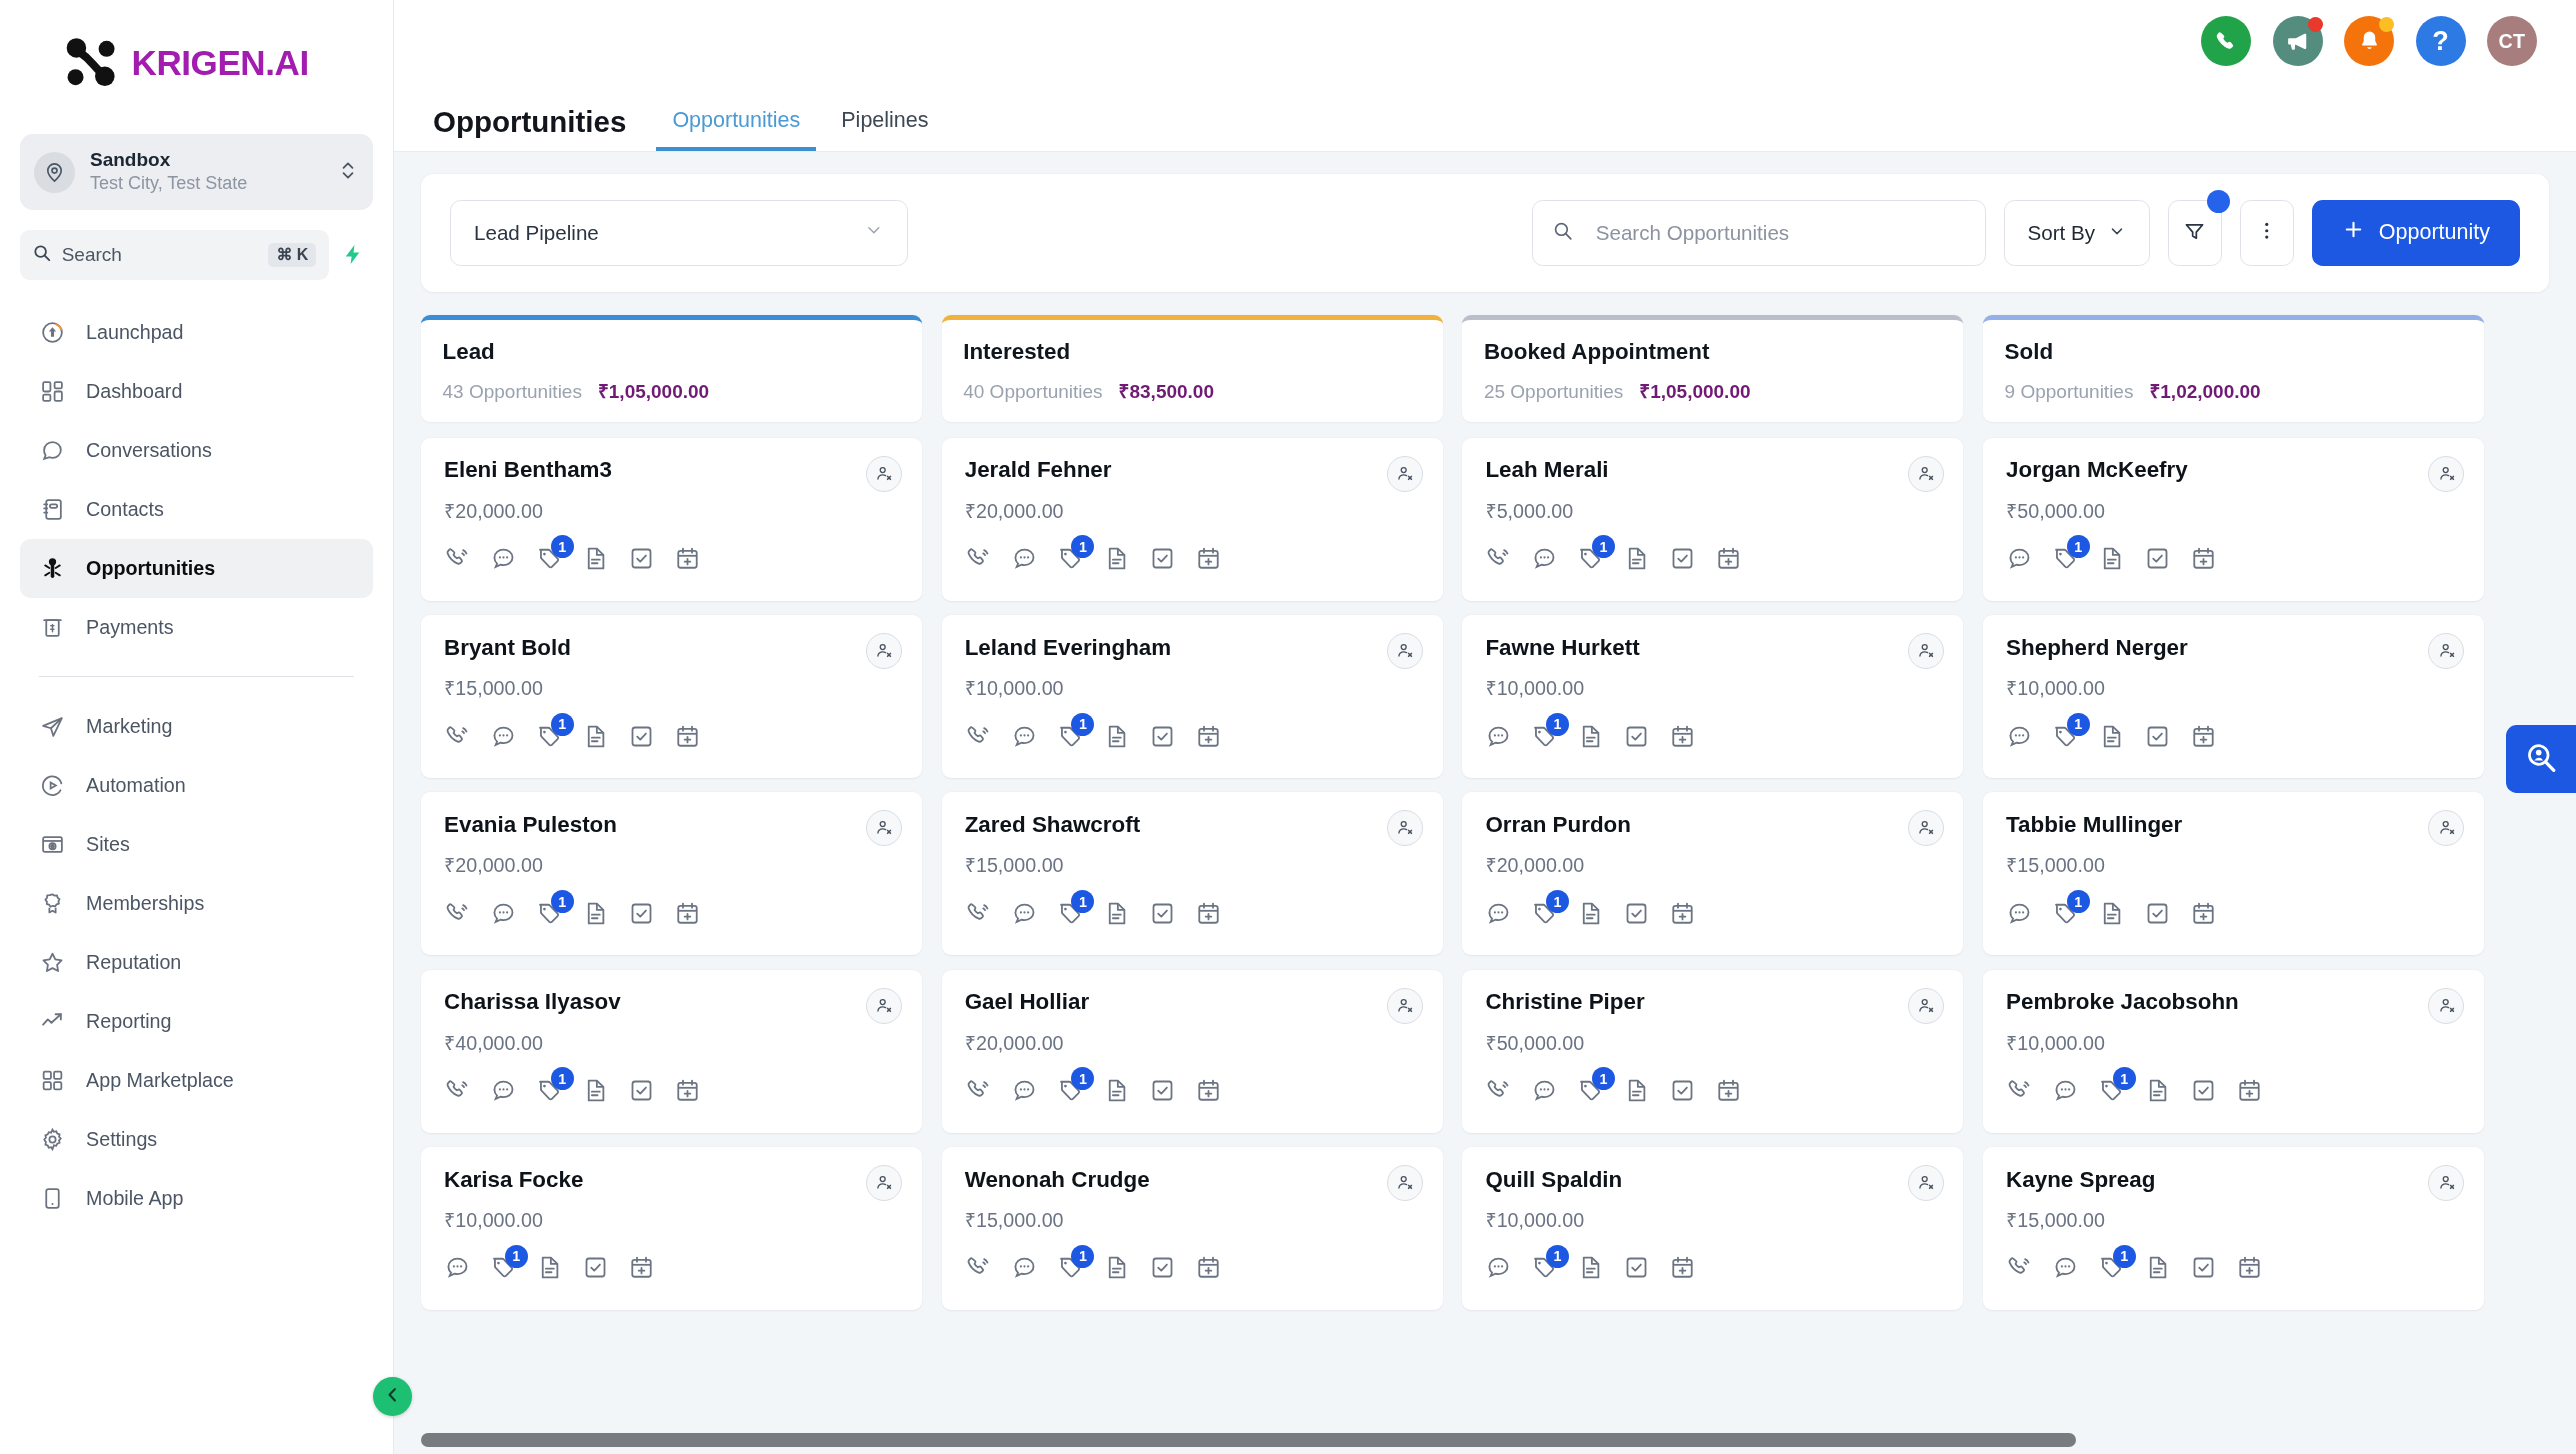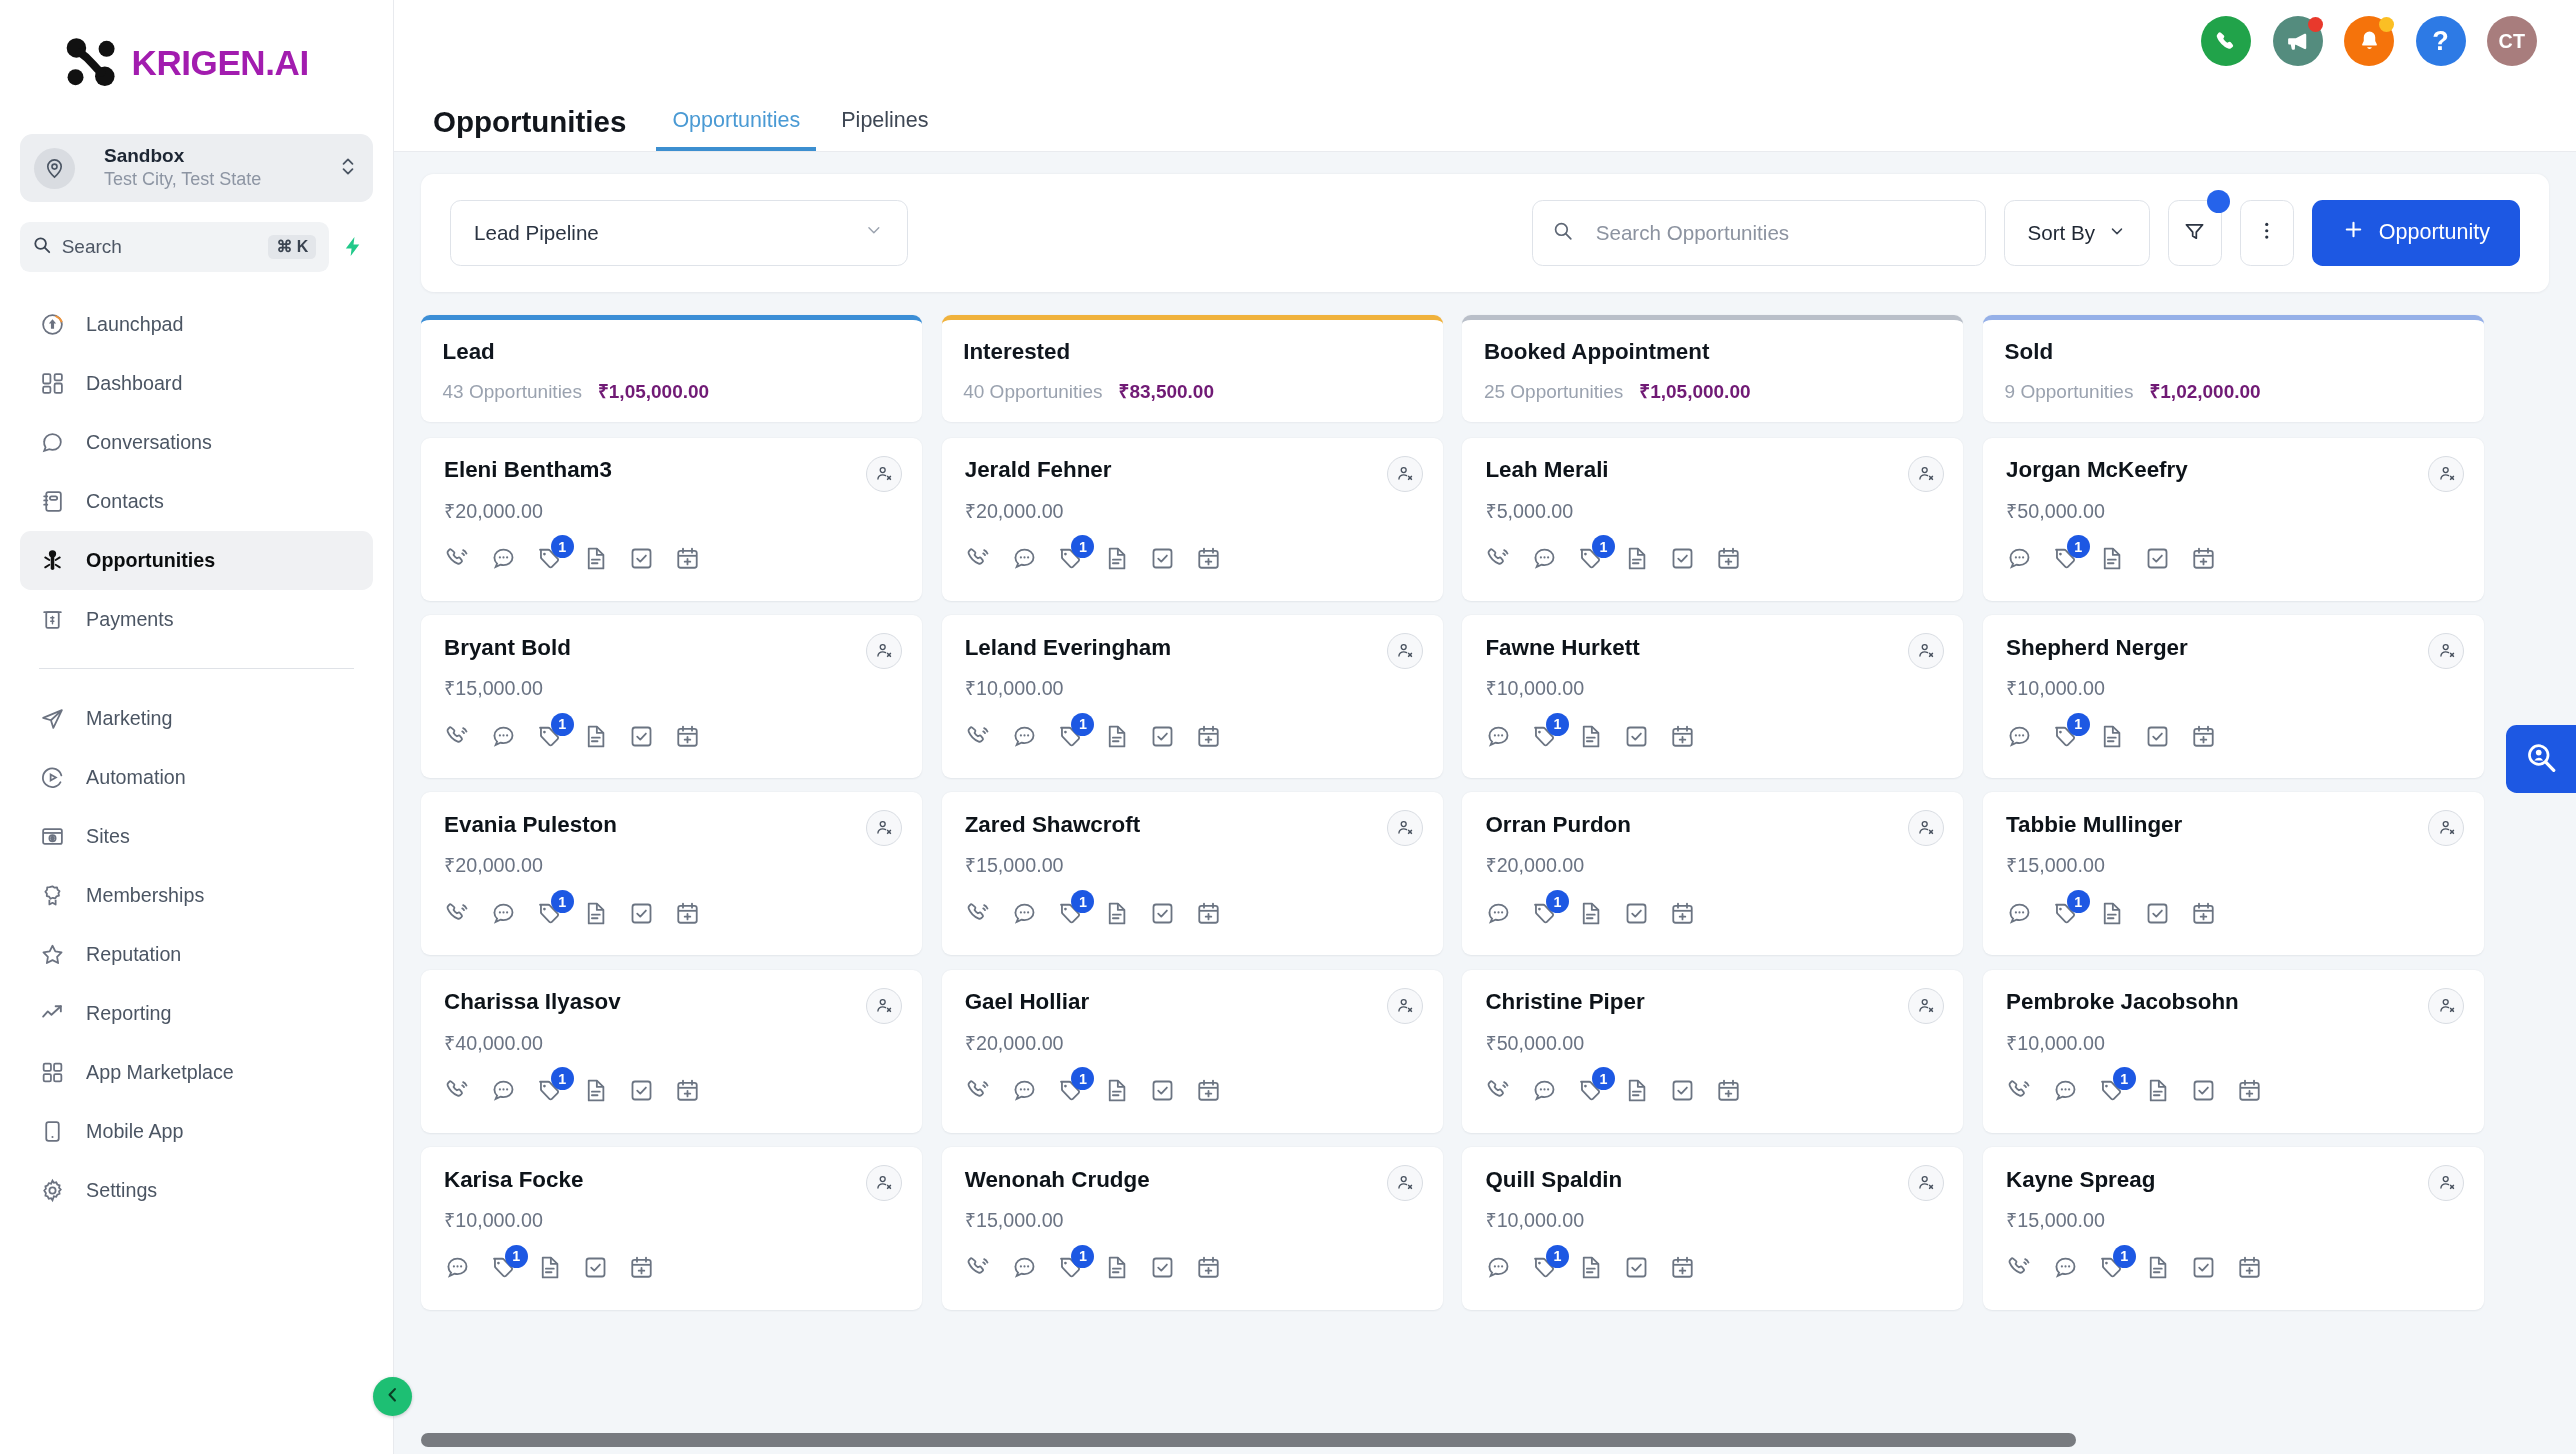--- a/index.html
+++ b/index.html
@@ -26,22 +26,22 @@
   }
   .logo-mark { width: 55px; height: 54px; flex-shrink: 0; }
   .logo-text {
     font-size: 35px; font-weight: 700; letter-spacing: -0.4px;
     color: #a21caf;
   }
 
   .loc-card {
     margin: 9px 19.7px 0 19.7px;
     background: #eceef1; border-radius: 12.5px;
-    height: 68px; display: flex; align-items: center;
-    padding: 0 14.3px; gap: 29px; cursor: pointer;
+    height: 76px; display: flex; align-items: center;
+    padding: 0 14.3px; gap: 15px; cursor: pointer;
   }
   .loc-avatar {
     width: 41px; height: 41px; border-radius: 50%;
     background: #d9dce1; display: flex; align-items: center; justify-content: center;
     flex-shrink: 0;
   }
   .loc-txt { flex: 1; min-width: 0; }
   .loc-name { font-size: 19px; font-weight: 700; color: #1d2633; line-height: 1.25; }
   .loc-sub { font-size: 18px; color: #8d95a3; line-height: 1.3; }
   .loc-chev { width: 19.7px; flex-shrink: 0; color: #5c6575; }
@@ -382,34 +382,34 @@
               <rect x="13.5" y="3.5" width="7" height="7" rx="1.3"></rect>
             <rect x="3.5" y="13.5" width="7" height="7" rx="1.3"></rect>
               <rect x="13.5" y="13.5" width="7" height="7" rx="1.3"></rect>
           </svg>
         </span>
         <span class="nlabel">App Marketplace</span>
       </div>
       <div class="nav-item">
         <span class="nav-icon">
           <svg width="25" height="25" viewBox="0 0 24 24" fill="none" stroke="#6b7280" stroke-width="1.7">
-            <rect x="6" y="3" width="12" height="18" rx="2.2"></rect>
-              <circle cx="12" cy="17.3" r="1" fill="#6b7280" stroke="none"></circle>
+            <circle cx="12" cy="12" r="3"></circle>
+            <path d="M12 2.6l1.3 2 2.3-.5 1 2.1 2.2.9-.5 2.3 1.6 1.7-1.6 1.7.5 2.3-2.2.9-1 2.1-2.3-.5L12 21.4l-1.3-2-2.3.5-1-2.1-2.2-.9.5-2.3L4.1 12l1.6-1.7-.5-2.3 2.2-.9 1-2.1 2.3.5z"></path>
           </svg>
         </span>
-        <span class="nlabel">Mobile App</span>
+        <span class="nlabel">Settings</span>
       </div>
       <div class="nav-item">
         <span class="nav-icon">
           <svg width="25" height="25" viewBox="0 0 24 24" fill="none" stroke="#6b7280" stroke-width="1.7">
-            <circle cx="12" cy="12" r="3"></circle>
-            <path d="M12 2.6l1.3 2 2.3-.5 1 2.1 2.2.9-.5 2.3 1.6 1.7-1.6 1.7.5 2.3-2.2.9-1 2.1-2.3-.5L12 21.4l-1.3-2-2.3.5-1-2.1-2.2-.9.5-2.3L4.1 12l1.6-1.7-.5-2.3 2.2-.9 1-2.1 2.3.5z"></path>
+            <rect x="6" y="3" width="12" height="18" rx="2.2"></rect>
+              <circle cx="12" cy="17.3" r="1" fill="#6b7280" stroke="none"></circle>
           </svg>
         </span>
-        <span class="nlabel">Settings</span>
+        <span class="nlabel">Mobile App</span>
       </div>
     </nav>
 
     <div class="collapse-btn">
       <span>
         <svg width="19.7" height="19.7" viewBox="0 0 24 24" fill="none" stroke="#0b3d24" stroke-width="2.6" stroke-linecap="round" stroke-linejoin="round">
             <path d="M14.5 5L8 12l6.5 7"></path>
           </svg>
       </span>
     </div>

